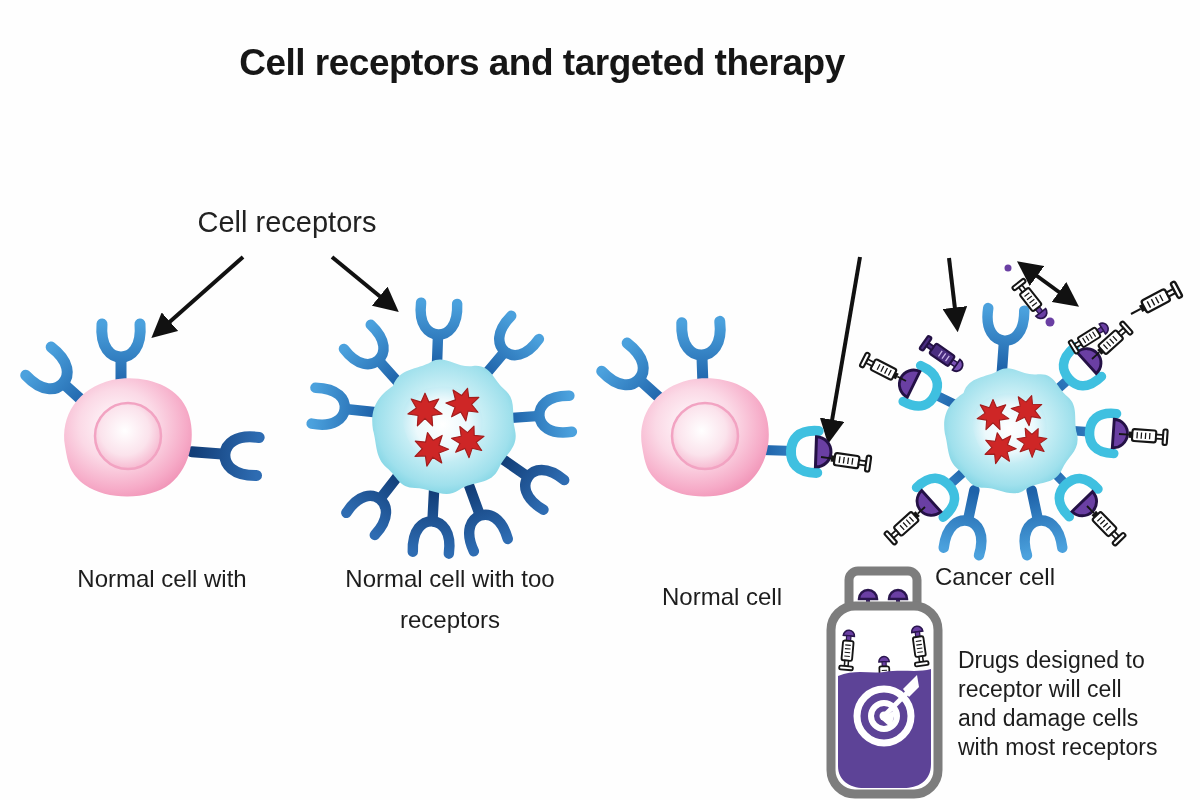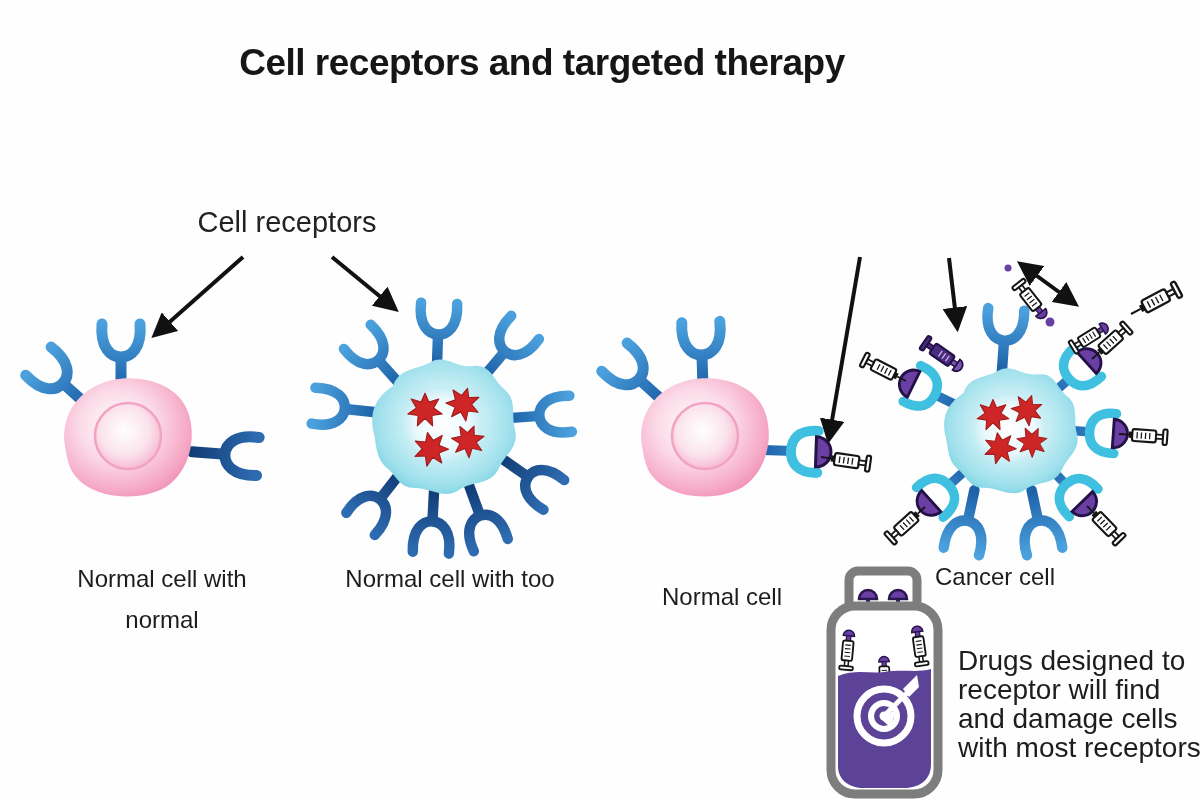--- a/index.html
+++ b/index.html
@@ -10,21 +10,21 @@
     color:#1c1c1c;
   }
   #art{position:absolute;left:0;top:0;}
   .txt{position:absolute;white-space:nowrap;}
   .title{
     left:0;width:1084px;top:42px;text-align:center;
     font-size:37px;font-weight:700;letter-spacing:-0.5px;color:#161616;
   }
   .annot{font-size:29px;color:#222;transform:translateX(-50%);top:206px;}
   .cap{font-size:24px;color:#1d1d1d;transform:translateX(-50%);text-align:center;line-height:41px;}
-  .note{position:absolute;left:958px;top:646px;font-size:28px;line-height:29px;color:#1d1d1d;}
+  .note{position:absolute;left:958px;top:646px;font-size:23px;line-height:29px;color:#1d1d1d;}
   .note div{white-space:nowrap;}
 </style>
 </head>
 <body>
 
 <div id="stage">
 
 <svg id="art" width="1200" height="800" viewBox="0 0 1200 800">
   <defs>
     <radialGradient id="gPink" cx="42%" cy="40%" r="68%">
@@ -211,31 +211,31 @@
     </g>
   </g>
 </svg>
 
 <div class="txt title">Cell receptors and targeted therapy</div>
 
 <div class="txt annot" style="left:287px;">Cell receptors</div>
 
 <div class="txt cap" style="left:162px;top:558px;">
   <div>Normal cell with</div>
-  <div>normal</div>
 </div>
 
 <div class="txt cap" style="left:450px;top:558px;">
   <div>Normal cell with too</div>
+  <div>receptors</div>
 </div>
 
 <div class="txt cap" style="left:722px;top:576px;">Normal cell</div>
 
 <div class="txt cap" style="left:995px;top:556px;">Cancer cell</div>
 
 <div class="note">
   <div>Drugs designed to</div>
-  <div>receptor will find</div>
+  <div>receptor will cell</div>
   <div>and damage cells</div>
   <div>with most receptors</div>
 </div>
 
 </div>
 
 </body></html>

